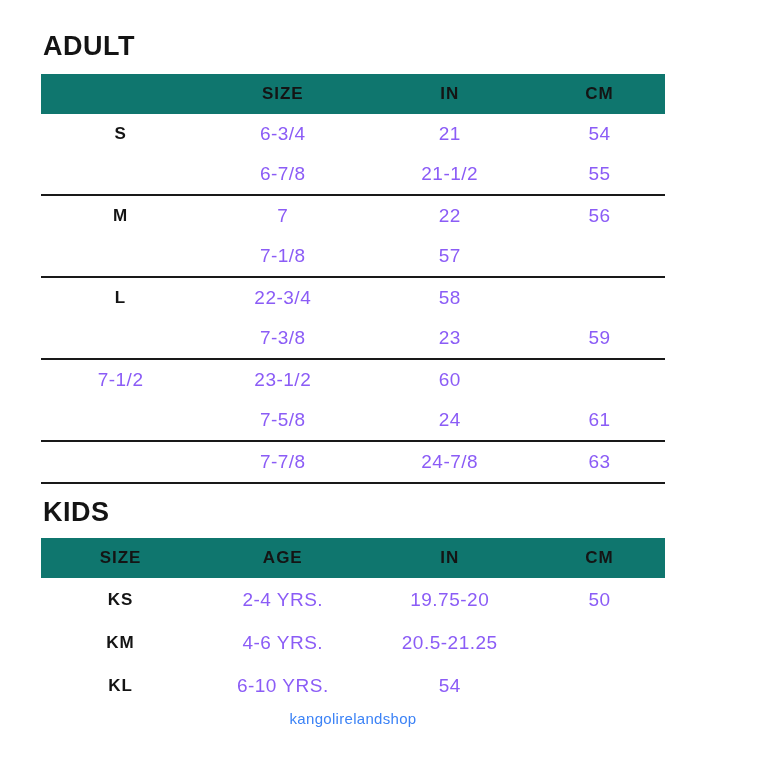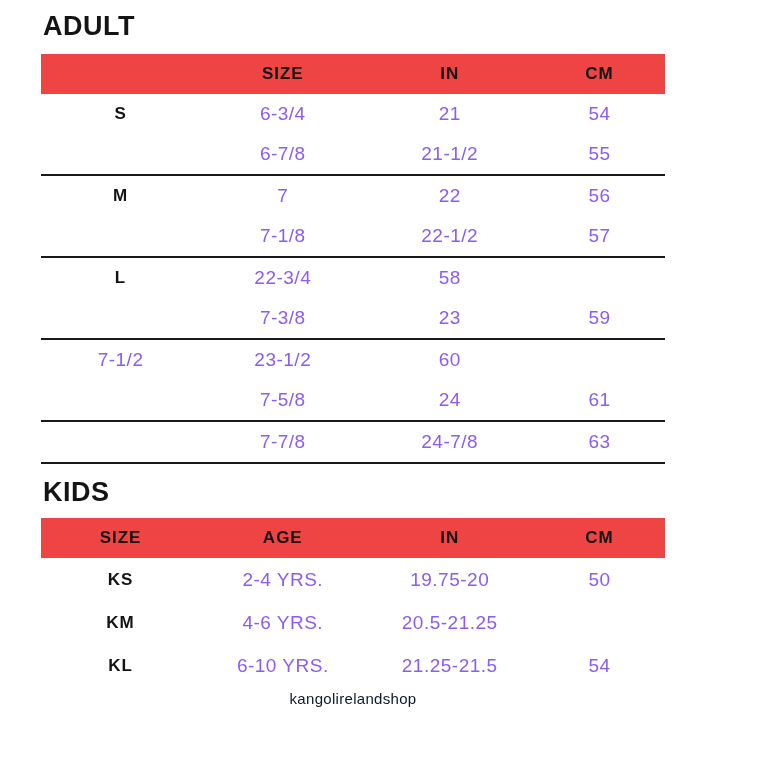--- a/index.html
+++ b/index.html
@@ -8,40 +8,40 @@
     background: #ffffff;
     width: 769px;
     height: 769px;
     overflow: hidden;
     font-family: "Liberation Sans", sans-serif;
   }
   .page {
     box-sizing: border-box;
     width: 706px;
     height: 769px;
-    padding: 4px 41px 0 41px;
+    padding: 24px 41px 0 41px;
   }
   .section-title {
     font-size: 27px;
     font-weight: 800;
     color: #141414;
     letter-spacing: 0.5px;
     line-height: 32px;
     margin: 6px 0 12px 2px;
   }
   .section-title.kids { margin: 12px 0 10px 2px; }
   .grid-row {
     display: grid;
     grid-template-columns: 25.5% 26.5% 27% 21%;
     align-items: center;
     text-align: center;
   }
   .thead {
     height: 40px;
-    background: #ef4444;
+    background: #0f766e;
   }
   .thead .hcell {
     font-size: 17px;
     font-weight: 700;
     color: #141414;
     letter-spacing: 1px;
   }
   .arow { height: 40px; }
   .krow { height: 43px; }
   .cell {
@@ -54,21 +54,21 @@
     font-size: 17px;
     font-weight: 700;
     color: #141414;
     letter-spacing: 1px;
   }
   .size-group { border-bottom: 2px solid #191919; }
   .watermark {
     margin-top: 3px;
     text-align: center;
     font-size: 15px;
-    color: #0f172a;
+    color: #3b82f6;
     letter-spacing: 0.3px;
   }
 </style>
 </head>
 <body>
 
 <div class="page">
 
   <div class="section-title">ADULT</div>
 
@@ -98,21 +98,20 @@
     <div class="size-group">
       <div class="grid-row arow">
         <div class="label-cell">M</div>
         <div class="cell">7</div>
         <div class="cell">22</div>
         <div class="cell">56</div>
       </div>
       <div class="grid-row arow">
         <div class="label-cell"></div>
         <div class="cell">7-1/8</div>
-        <div class="cell">22-1/2</div>
         <div class="cell">57</div>
       </div>
     </div>
 
     <div class="size-group">
       <div class="grid-row arow">
         <div class="label-cell">L</div>
         <div class="cell">22-3/4</div>
         <div class="cell">58</div>
       </div>
@@ -165,20 +164,19 @@
       <div class="cell">50</div>
     </div>
     <div class="grid-row krow">
       <div class="label-cell">KM</div>
       <div class="cell">4-6 YRS.</div>
       <div class="cell">20.5-21.25</div>
     </div>
     <div class="grid-row krow">
       <div class="label-cell">KL</div>
       <div class="cell">6-10 YRS.</div>
-      <div class="cell">21.25-21.5</div>
       <div class="cell">54</div>
     </div>
   </div>
 
   <div class="watermark">kangolirelandshop</div>
 
 </div>
 
 </body></html>

